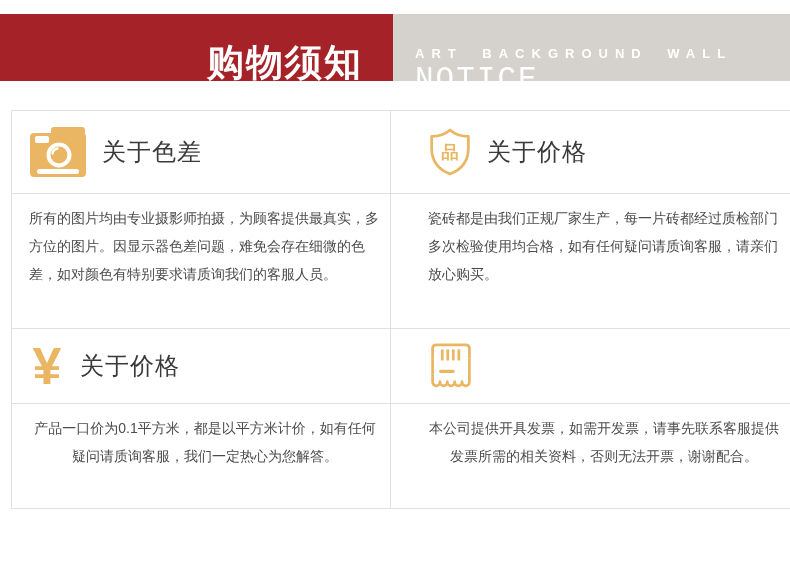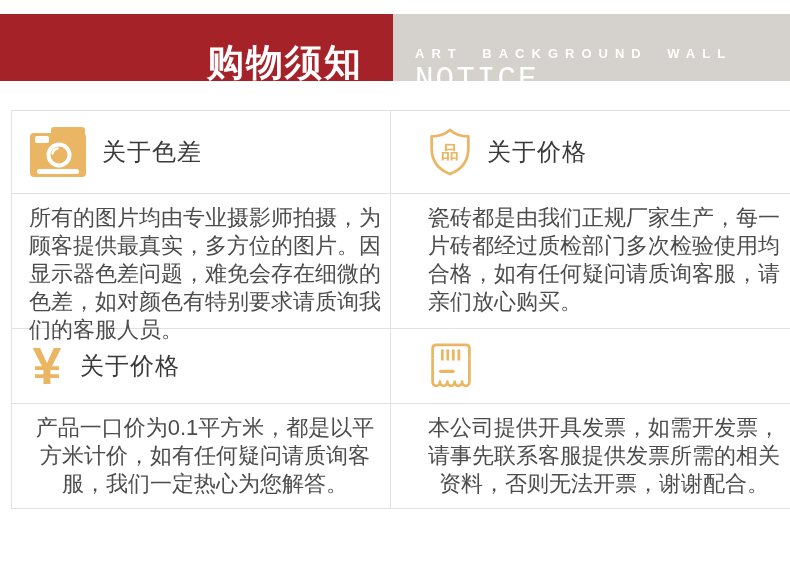--- a/index.html
+++ b/index.html
@@ -30,21 +30,21 @@
   .row{display:flex;border-bottom:1px solid #E1E1E1;}
   .cell-l{width:378px;box-sizing:border-box;padding-left:17px;}
   .cell-r{flex:1;box-sizing:border-box;border-left:1px solid #E1E1E1;padding-left:37px;}
   .row-title-1{height:82px;}
   .row-body-1{height:134px;}
   .row-title-2{height:74px;}
   .row-body-2{height:104px;text-align:center;}
   .cell-title{display:flex;align-items:center;gap:15px;}
   .section-title{font-size:24px;color:#3A3A3A;letter-spacing:1px;}
   .cell-body{padding-top:10px;}
-  .body-text{width:352px;font-size:22px;line-height:28px;color:#4C4C4C;}
+  .body-text{width:352px;font-size:14px;line-height:28px;color:#4C4C4C;}
   
   .gf{fill:#EAB663;}
   .gs{stroke:#EAB663;fill:none;}
   .yen-glyph{
     display:block;width:36px;text-align:center;color:#EAB663;
     font-size:52px;font-weight:bold;line-height:1;
   }
   .shield-char{fill:#EAB663;font-weight:bold;font-size:19px;}
 </style>
 </head>

